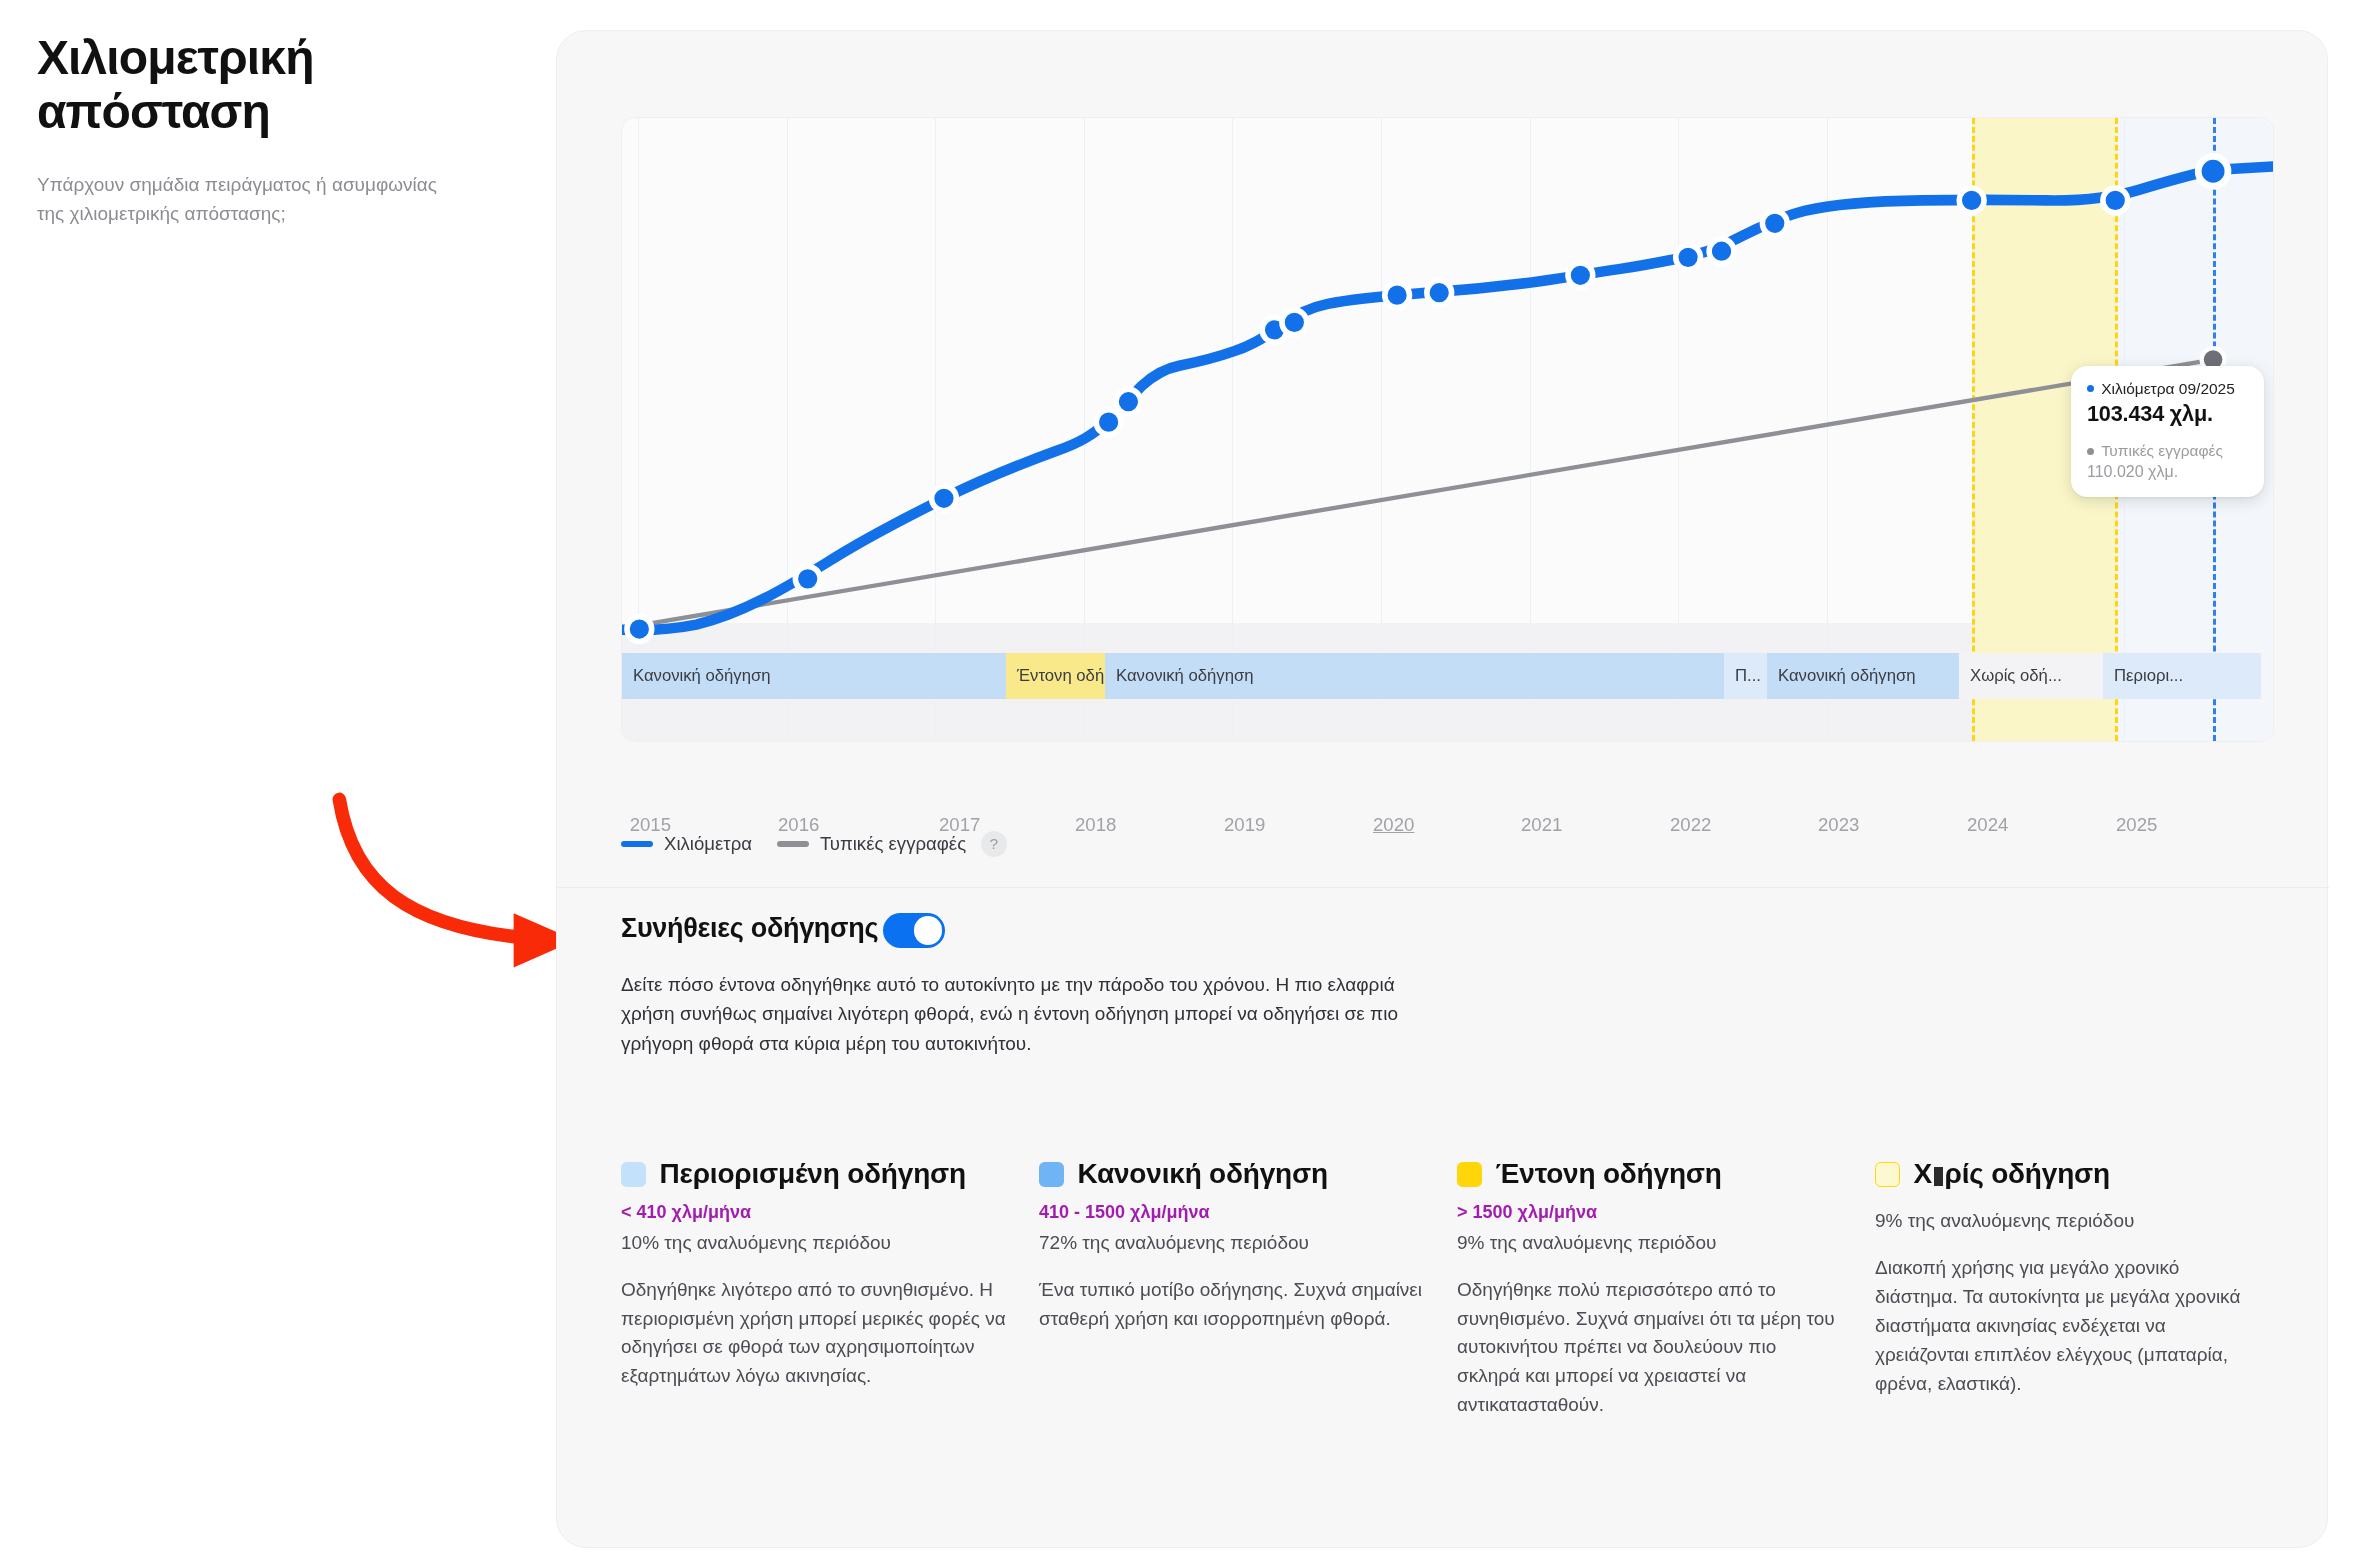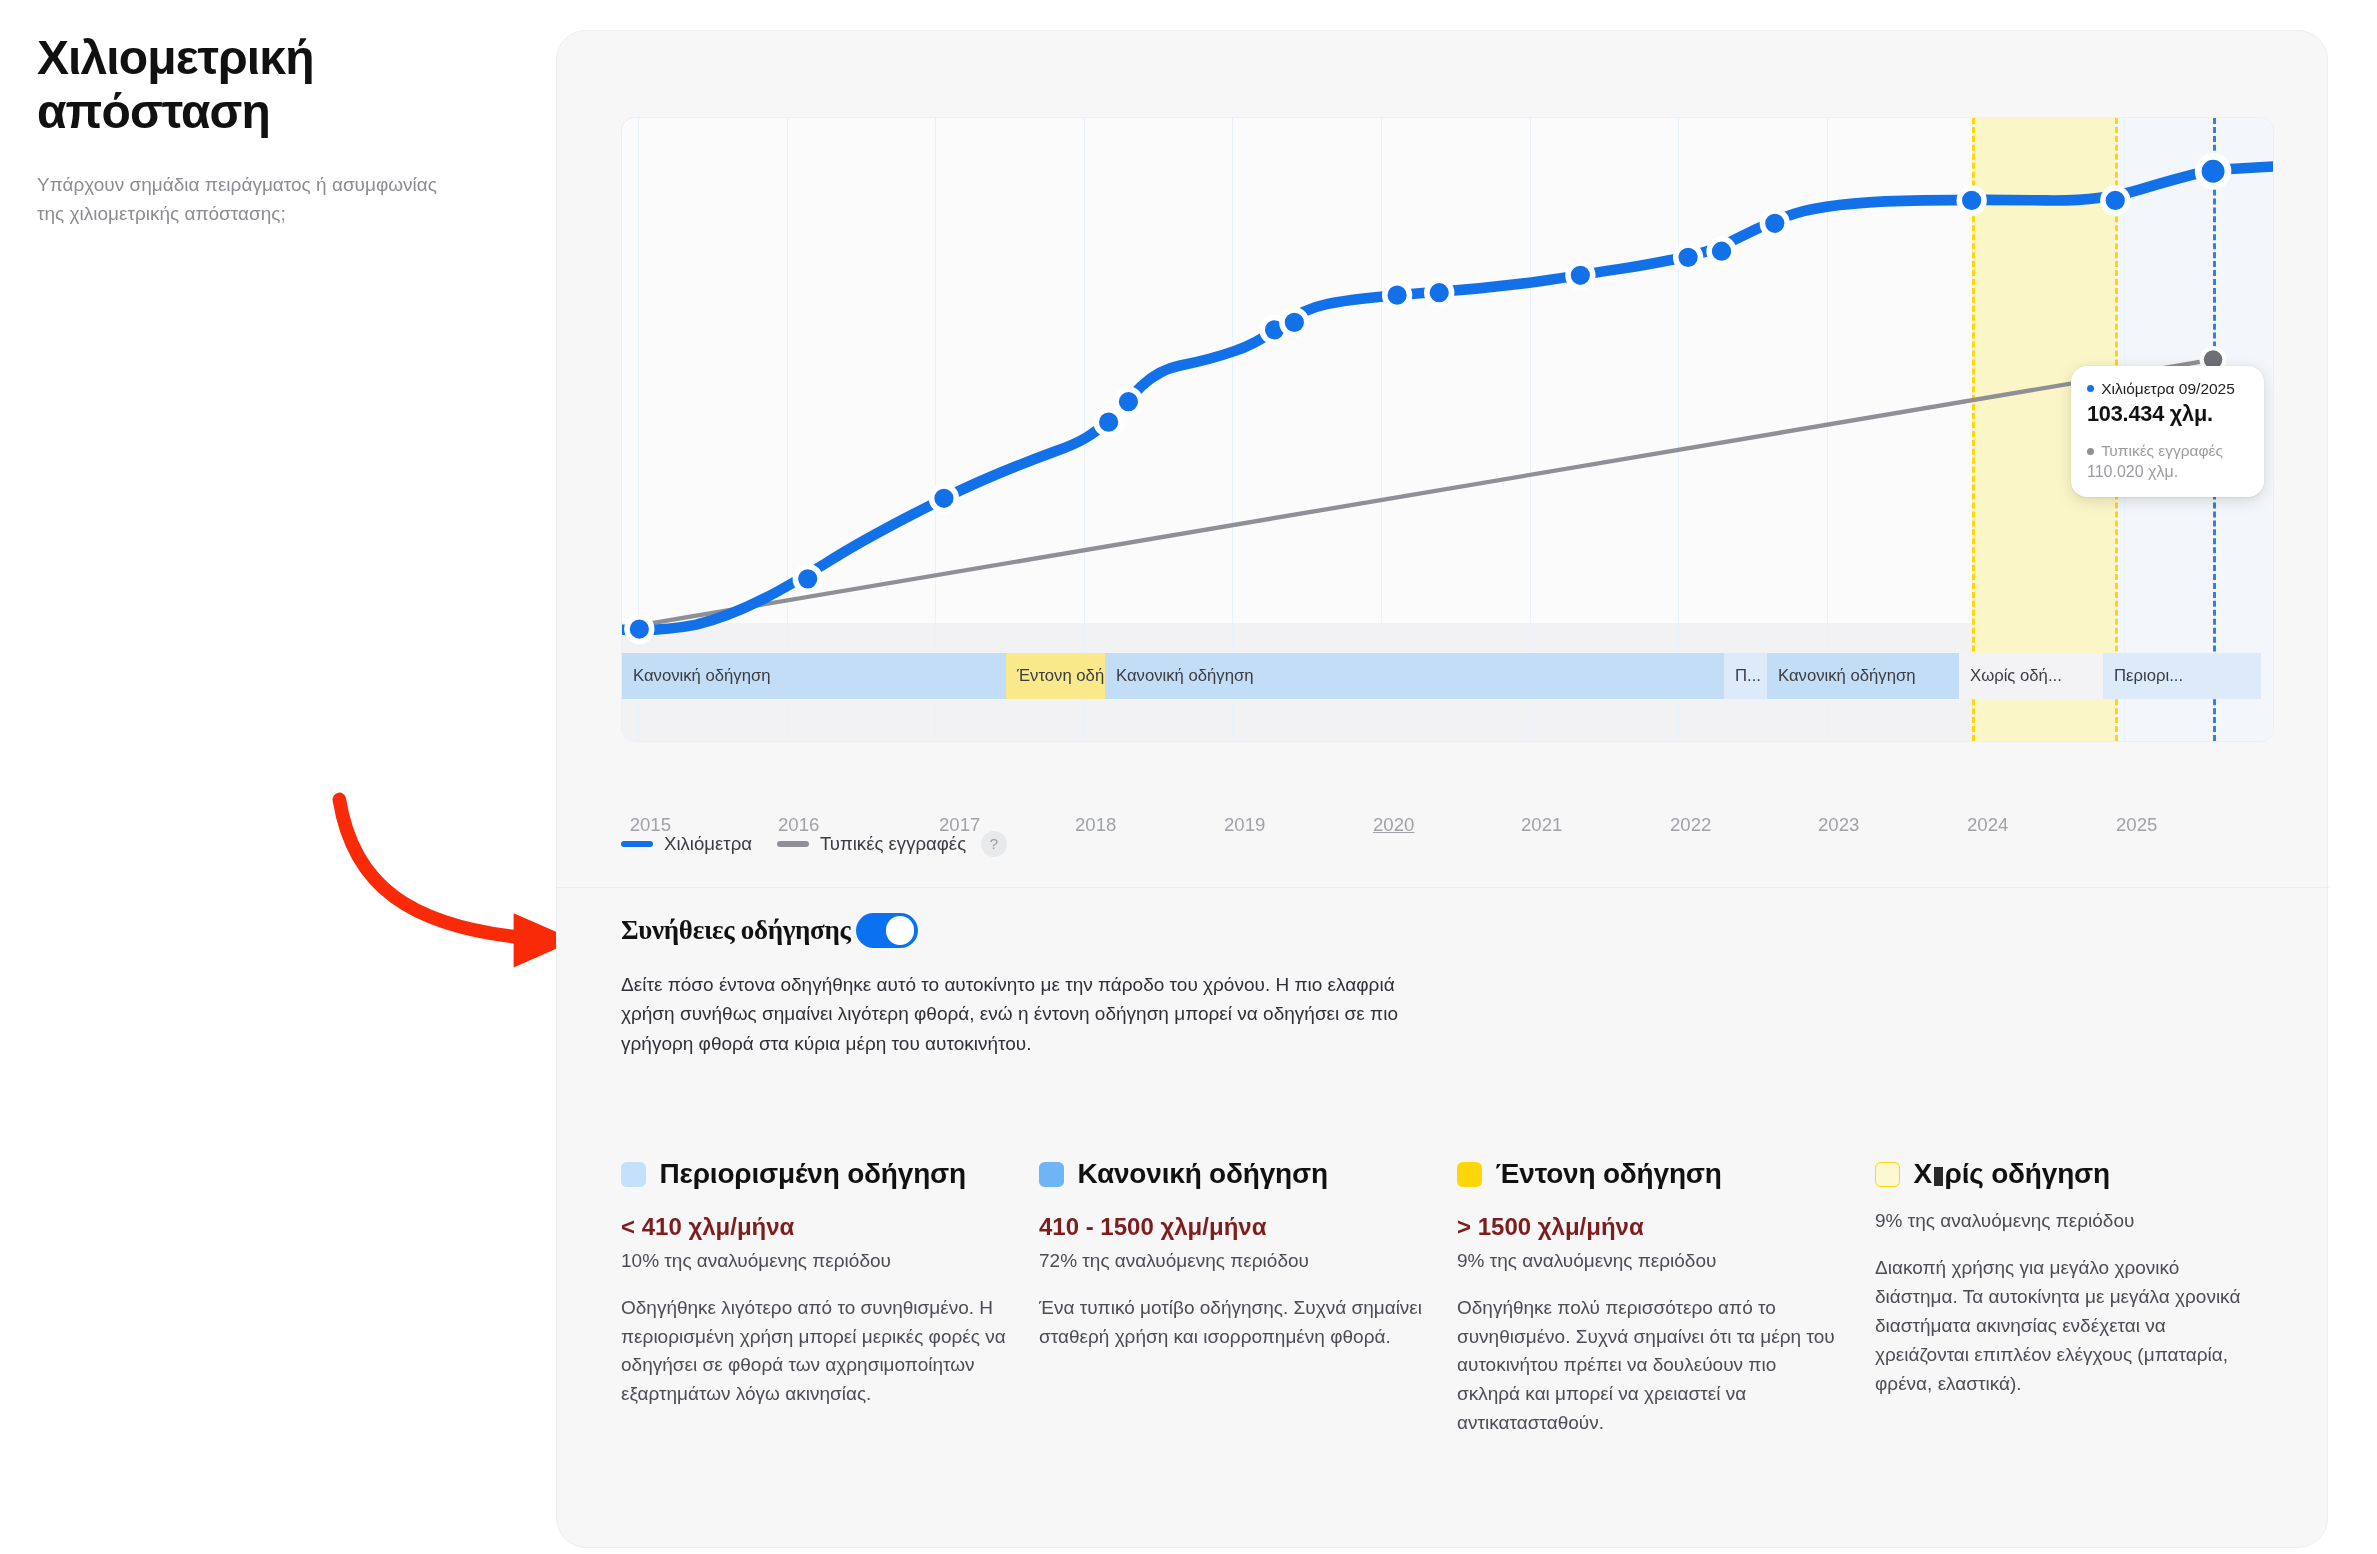--- a/index.html
+++ b/index.html
@@ -96,40 +96,40 @@
   .help-badge {
     width:26px; height:26px; border-radius:50%; background:#e8e9eb; color:#9b9da2;
     display:flex; align-items:center; justify-content:center; font-size:15.5px; margin-left:3.7px;
   }
 
   
   .divider { position:absolute; left:0; top:856px; width:1772px; height:1.2px; background:#ececee; }
 
   
   .habits { position:absolute; left:64px; top:882px; width:1653px; }
-  .habits-head { display:flex; align-items:center; gap:5px;font-family:Liberation Serif, serif; }
+  .habits-head { display:flex; align-items:flex-start; gap:5px; }
   .habits-title { font-size:27px; font-weight:700; color:#111; letter-spacing:-0.3px; }
   .toggle {
     width:62px; height:35px; border-radius:18.6px; background:#0a72f0; position:relative; flex:none;
   }
   .toggle .knob {
     position:absolute; right:3.1px; top:3.1px; width:28.5px; height:28.5px; border-radius:50%;
     background:#ffffff;
   }
   .habits-desc {
     margin-top:22px; font-size:19px; line-height:1.55; color:#2f3136; max-width:830px;
   }
 
   
   .cats { position:absolute; left:64px; top:1127px; width:1672px; display:flex; gap:0; }
   .cat { width:427px; padding-right:31px; }
   .cat-head { display:flex; align-items:center; gap:13.6px; }
   .cat-swatch { width:25px; height:25px; border-radius:5.6px; flex:none; }
   .cat-name { font-size:28px; font-weight:700; color:#111; letter-spacing:-0.2px; }
-  .cat-range { margin-top:23px; font-size:24px; font-weight:700; color:#7f1d1d; }
+  .cat-range { margin-top:12px; font-size:18px; font-weight:700; color:#a21caf; }
   .cat-share { margin-top:8.7px; font-size:19px; color:#4b4d53; }
   .cat-desc { margin-top:22px; font-size:19px; line-height:1.52; color:#4b4d53; }
 
   .tofu { display:inline-block; width:8.7px; height:18.6px; background:#2a2a2a; vertical-align:-2.5px; margin:0 1.9px; }
 </style>
 </head>
 <body>
 
 <div class="page">
 

